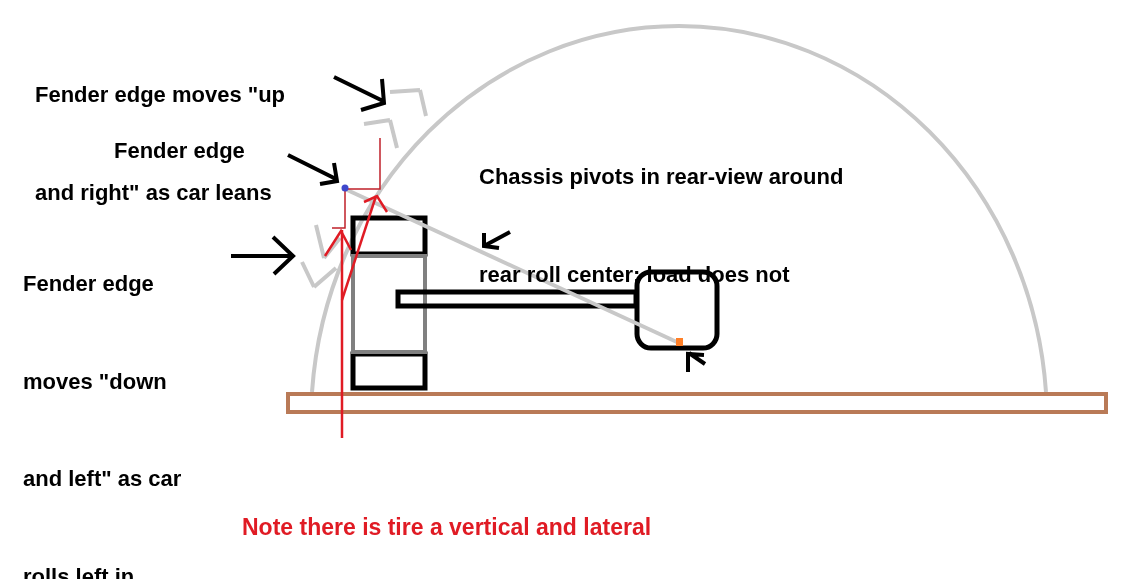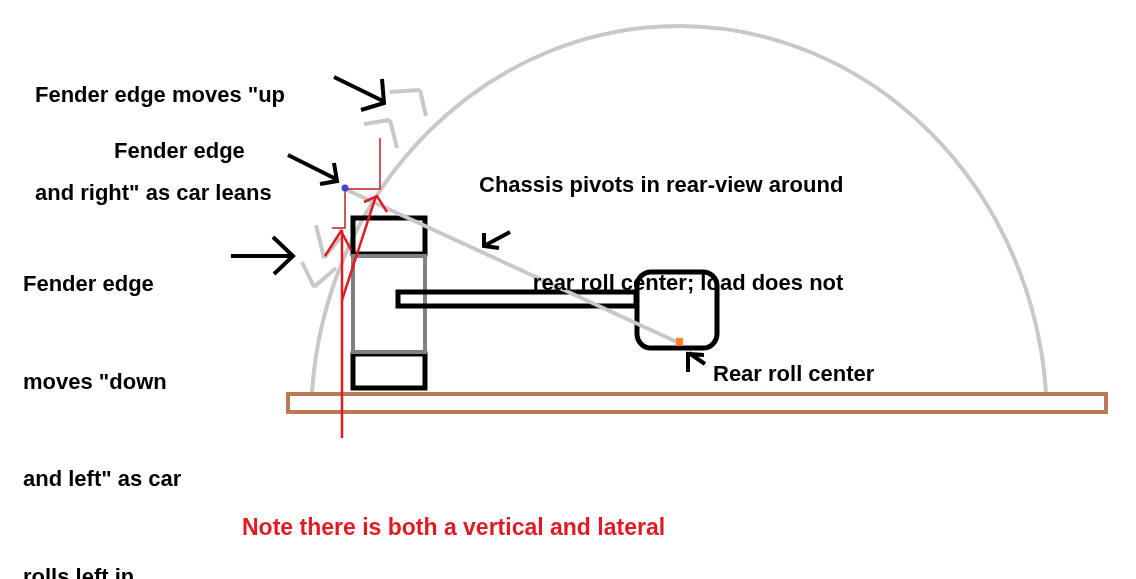--- a/index.html
+++ b/index.html
@@ -62,25 +62,24 @@
   <div class="lbl" style="left:114px; top:135px;">Fender edge</div>
 
   <div class="lbl" style="left:23px; top:203px;">
     <div>Fender edge</div>
     <div>moves "down</div>
     <div>and left" as car</div>
     <div>rolls left in</div>
     
   </div>
 
-  <div class="lbl" style="left:479px; top:104px;text-align:right;">
+  <div class="lbl" style="left:479px; top:96px;">
     <div>Chassis pivots in rear-view around</div>
     <div>rear roll center; load does not</div>
   </div>
 
-  <div class="lbl" style="left:713px; top:358px;">Rear roll center</div>
 
   <div class="lbl red" style="left:242px; top:447px;">
-    <div>Note there is both a vertical and lateral</div>
+    <div>Note there is tire a vertical and lateral</div>
     
     
   </div>
 </div>
 
 </body></html>

